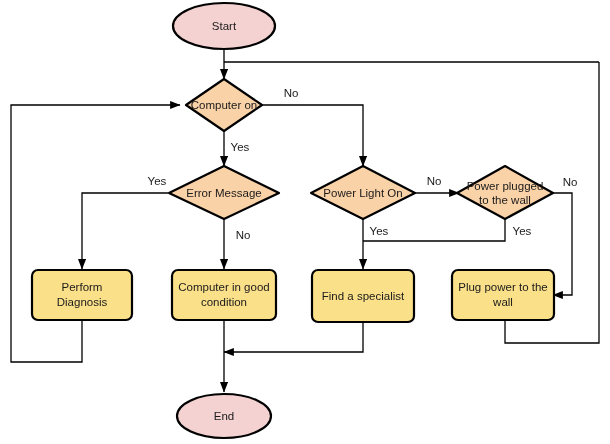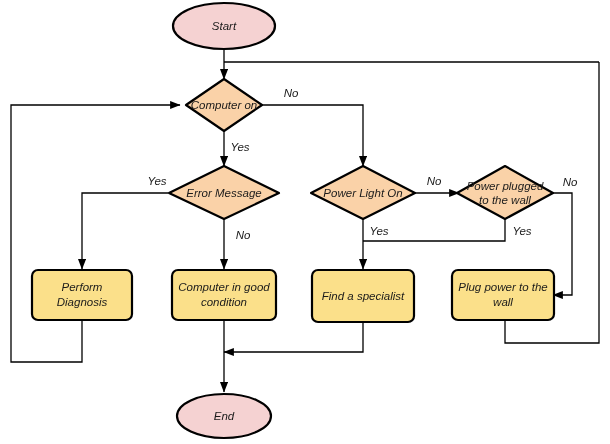--- a/index.html
+++ b/index.html
@@ -10,21 +10,20 @@
   body {
     width: 610px;
     height: 444px;
     font-family: "Liberation Sans", sans-serif;
     overflow: hidden;
   }
   #flowchart-root {
     position: relative;
     width: 610px;
     height: 392px;
-    font-style: italic;
   }
   svg.board {
     position: absolute;
     left: 0;
     top: 0;
     width: 610px;
     height: 444px;
   }
   .node-label {
     font-family: "Liberation Sans", sans-serif;

